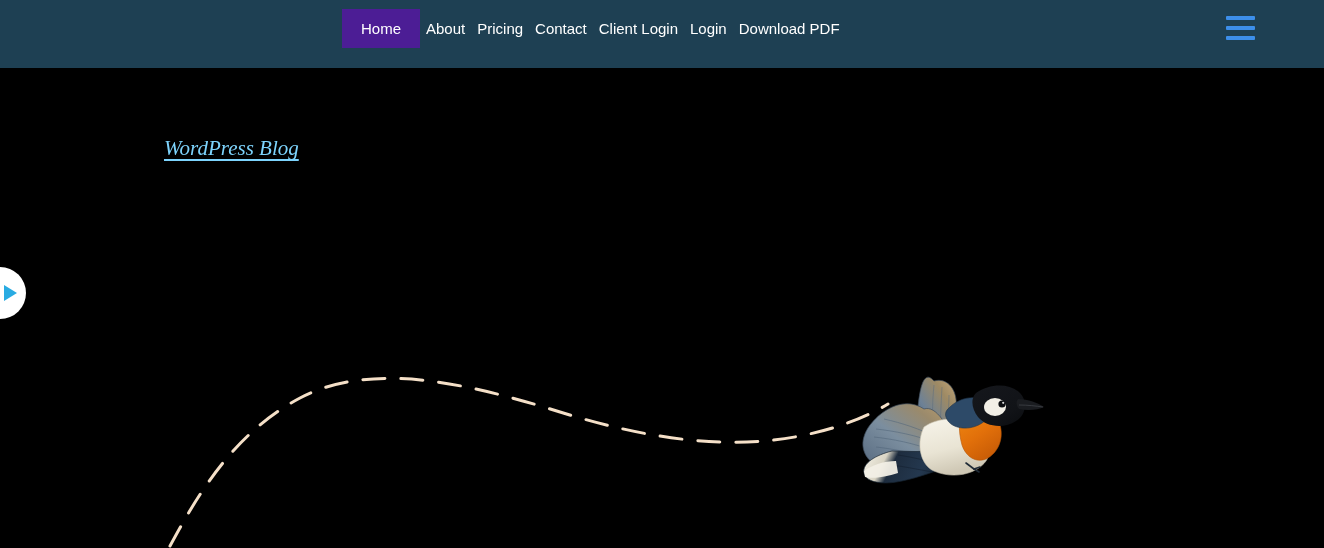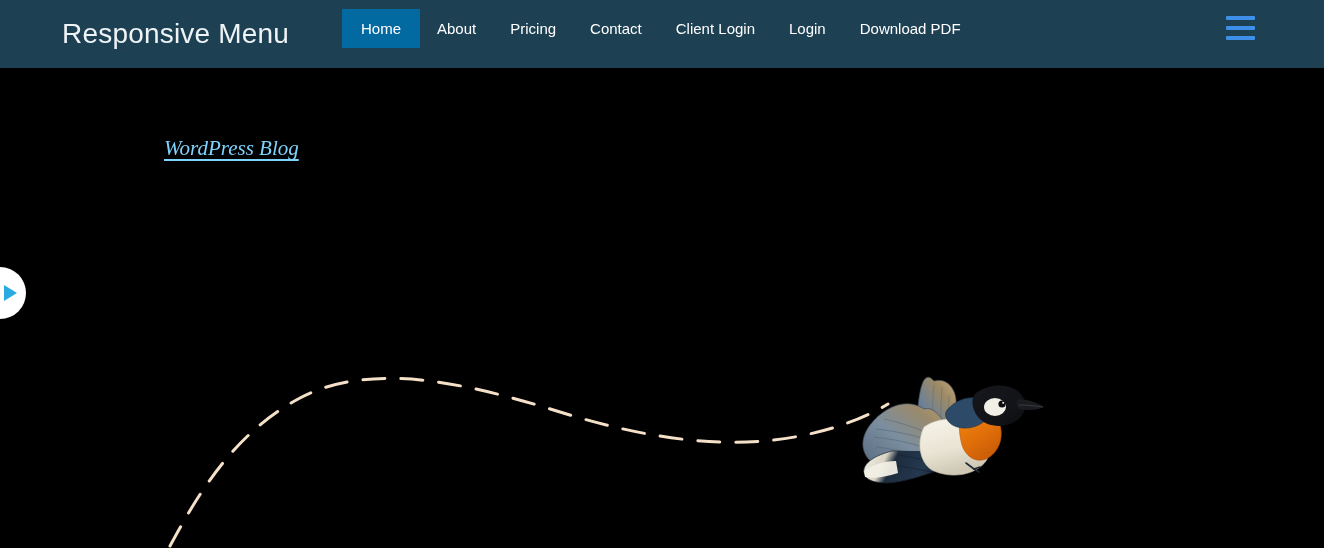--- a/index.html
+++ b/index.html
@@ -44,30 +44,30 @@
     top: 9px;
     height: 39px;
     display: flex;
     align-items: stretch;
   }
 
   .nav-item {
     display: flex;
     align-items: center;
     justify-content: center;
-    padding: 0 17px;
+    padding: 0 6px;
     font-size: 15px;
     color: #ffffff;
     text-decoration: none;
     white-space: nowrap;
     line-height: 39px;
     cursor: pointer;
   }
   .nav-item.is-active {
-    background: #0369a1;
+    background: #4c1d95;
     color: #ffffff;
     padding: 0 19px;
   }
 
   
   #menu-toggle {
     position: absolute;
     right: 69px;
     top: 16px;
     width: 29px;
@@ -141,21 +141,20 @@
     width: 1324px;
     height: 480px;
     pointer-events: none;
   }
 </style>
 </head>
 <body>
 
 <div id="site-header">
 
-  <div id="brand-title">Responsive Menu</div>
 
   <nav id="primary-nav">
     <a class="nav-item is-active" href="#">Home</a>
     <a class="nav-item" href="#">About</a>
     <a class="nav-item" href="#">Pricing</a>
     <a class="nav-item" href="#">Contact</a>
     <a class="nav-item" href="#">Client Login</a>
     <a class="nav-item" href="#">Login</a>
     <a class="nav-item" href="#">Download PDF</a>
   </nav>

